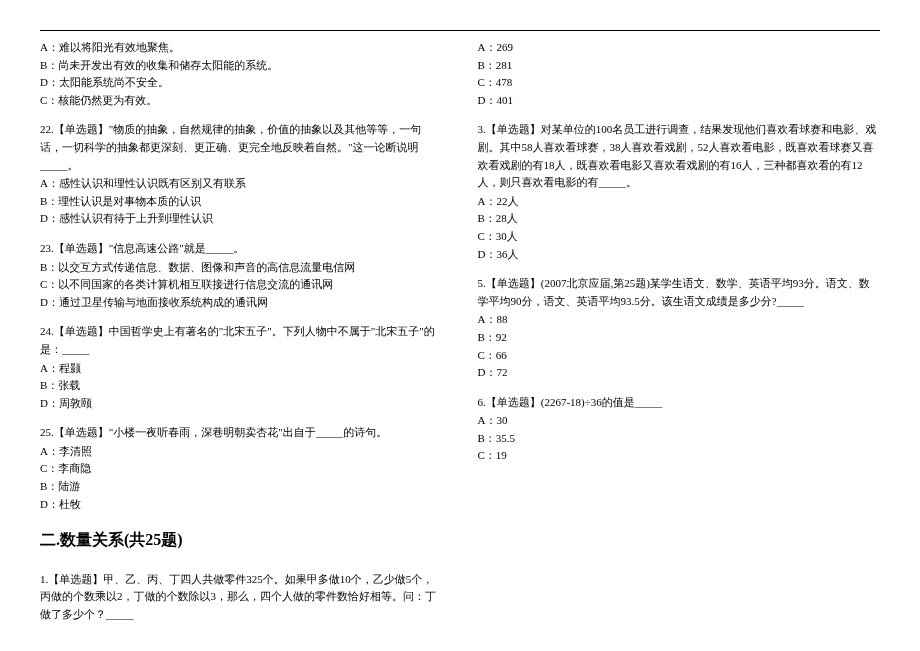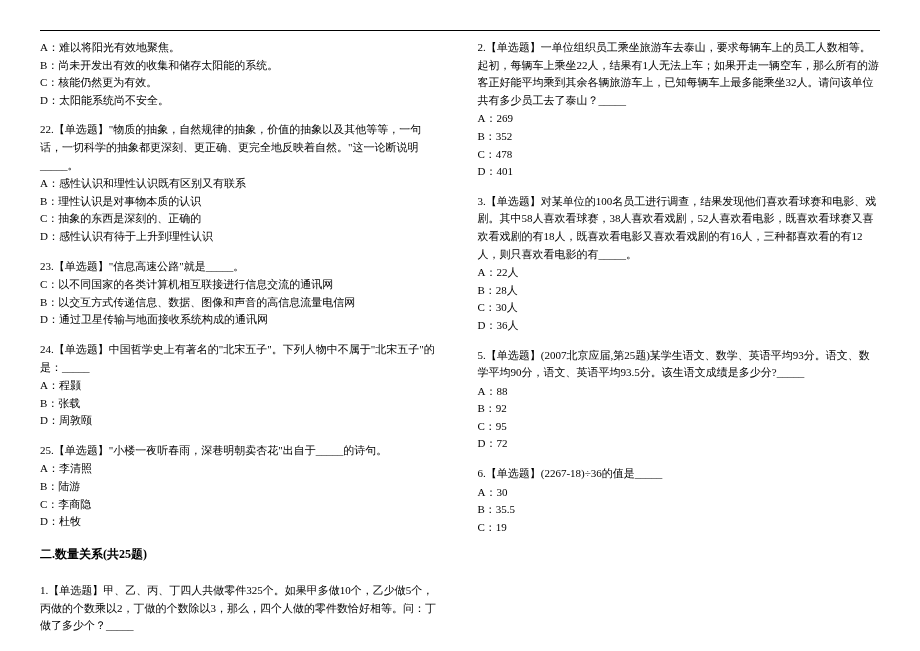--- a/index.html
+++ b/index.html
@@ -29,96 +29,94 @@
     .qtext {
       margin-bottom: 1px;
     }
     .option {
       margin-left: 0;
     }
     .section-header {
       font-weight: bold;
       margin-top: 14px;
       margin-bottom: 18px;
-      font-size: 12px;
+      font-size: 16px;
     }
   </style>
 </head>
 <body>
 
 <div class="page">
   <div class="column">
     <div class="question">
       <div class="option">A：难以将阳光有效地聚焦。</div>
       <div class="option">B：尚未开发出有效的收集和储存太阳能的系统。</div>
+      <div class="option">D：太阳能系统尚不安全。</div>
       <div class="option">C：核能仍然更为有效。</div>
-      <div class="option">D：太阳能系统尚不安全。</div>
     </div>
 
     <div class="question">
       <div class="qtext">22.【单选题】"物质的抽象，自然规律的抽象，价值的抽象以及其他等等，一句话，一切科学的抽象都更深刻、更正确、更完全地反映着自然。"这一论断说明_____。</div>
       <div class="option">A：感性认识和理性认识既有区别又有联系</div>
       <div class="option">B：理性认识是对事物本质的认识</div>
-      <div class="option">C：抽象的东西是深刻的、正确的</div>
       <div class="option">D：感性认识有待于上升到理性认识</div>
     </div>
 
     <div class="question">
       <div class="qtext">23.【单选题】"信息高速公路"就是_____。</div>
+      <div class="option">B：以交互方式传递信息、数据、图像和声音的高信息流量电信网</div>
       <div class="option">C：以不同国家的各类计算机相互联接进行信息交流的通讯网</div>
-      <div class="option">B：以交互方式传递信息、数据、图像和声音的高信息流量电信网</div>
       <div class="option">D：通过卫星传输与地面接收系统构成的通讯网</div>
     </div>
 
     <div class="question">
       <div class="qtext">24.【单选题】中国哲学史上有著名的"北宋五子"。下列人物中不属于"北宋五子"的是：_____</div>
       <div class="option">A：程颢</div>
       <div class="option">B：张载</div>
       <div class="option">D：周敦颐</div>
     </div>
 
     <div class="question">
       <div class="qtext">25.【单选题】"小楼一夜听春雨，深巷明朝卖杏花"出自于_____的诗句。</div>
       <div class="option">A：李清照</div>
+      <div class="option">C：李商隐</div>
       <div class="option">B：陆游</div>
-      <div class="option">C：李商隐</div>
       <div class="option">D：杜牧</div>
     </div>
 
     <div class="section-header">二.数量关系(共25题)</div>
 
     <div class="question">
       <div class="qtext">1.【单选题】甲、乙、丙、丁四人共做零件325个。如果甲多做10个，乙少做5个，丙做的个数乘以2，丁做的个数除以3，那么，四个人做的零件数恰好相等。问：丁做了多少个？_____</div>
 
     </div>
   </div>
 
   <div class="column">
     <div class="question">
-      <div class="qtext">2.【单选题】一单位组织员工乘坐旅游车去泰山，要求每辆车上的员工人数相等。起初，每辆车上乘坐22人，结果有1人无法上车；如果开走一辆空车，那么所有的游客正好能平均乘到其余各辆旅游车上，已知每辆车上最多能乘坐32人。请问该单位共有多少员工去了泰山？_____</div>
       <div class="option">A：269</div>
-      <div class="option">B：352</div>
+      <div class="option">B：281</div>
       <div class="option">C：478</div>
       <div class="option">D：401</div>
     </div>
 
     <div class="question">
       <div class="qtext">3.【单选题】对某单位的100名员工进行调查，结果发现他们喜欢看球赛和电影、戏剧。其中58人喜欢看球赛，38人喜欢看戏剧，52人喜欢看电影，既喜欢看球赛又喜欢看戏剧的有18人，既喜欢看电影又喜欢看戏剧的有16人，三种都喜欢看的有12人，则只喜欢看电影的有_____。</div>
       <div class="option">A：22人</div>
       <div class="option">B：28人</div>
       <div class="option">C：30人</div>
       <div class="option">D：36人</div>
     </div>
 
 
     <div class="question">
       <div class="qtext">5.【单选题】(2007北京应届,第25题)某学生语文、数学、英语平均93分。语文、数学平均90分，语文、英语平均93.5分。该生语文成绩是多少分?_____</div>
       <div class="option">A：88</div>
       <div class="option">B：92</div>
-      <div class="option">C：95</div>
+      <div class="option">C：66</div>
       <div class="option">D：72</div>
     </div>
 
     <div class="question">
       <div class="qtext">6.【单选题】(2267-18)÷36的值是_____</div>
       <div class="option">A：30</div>
       <div class="option">B：35.5</div>
       <div class="option">C：19</div>
 
     </div>

